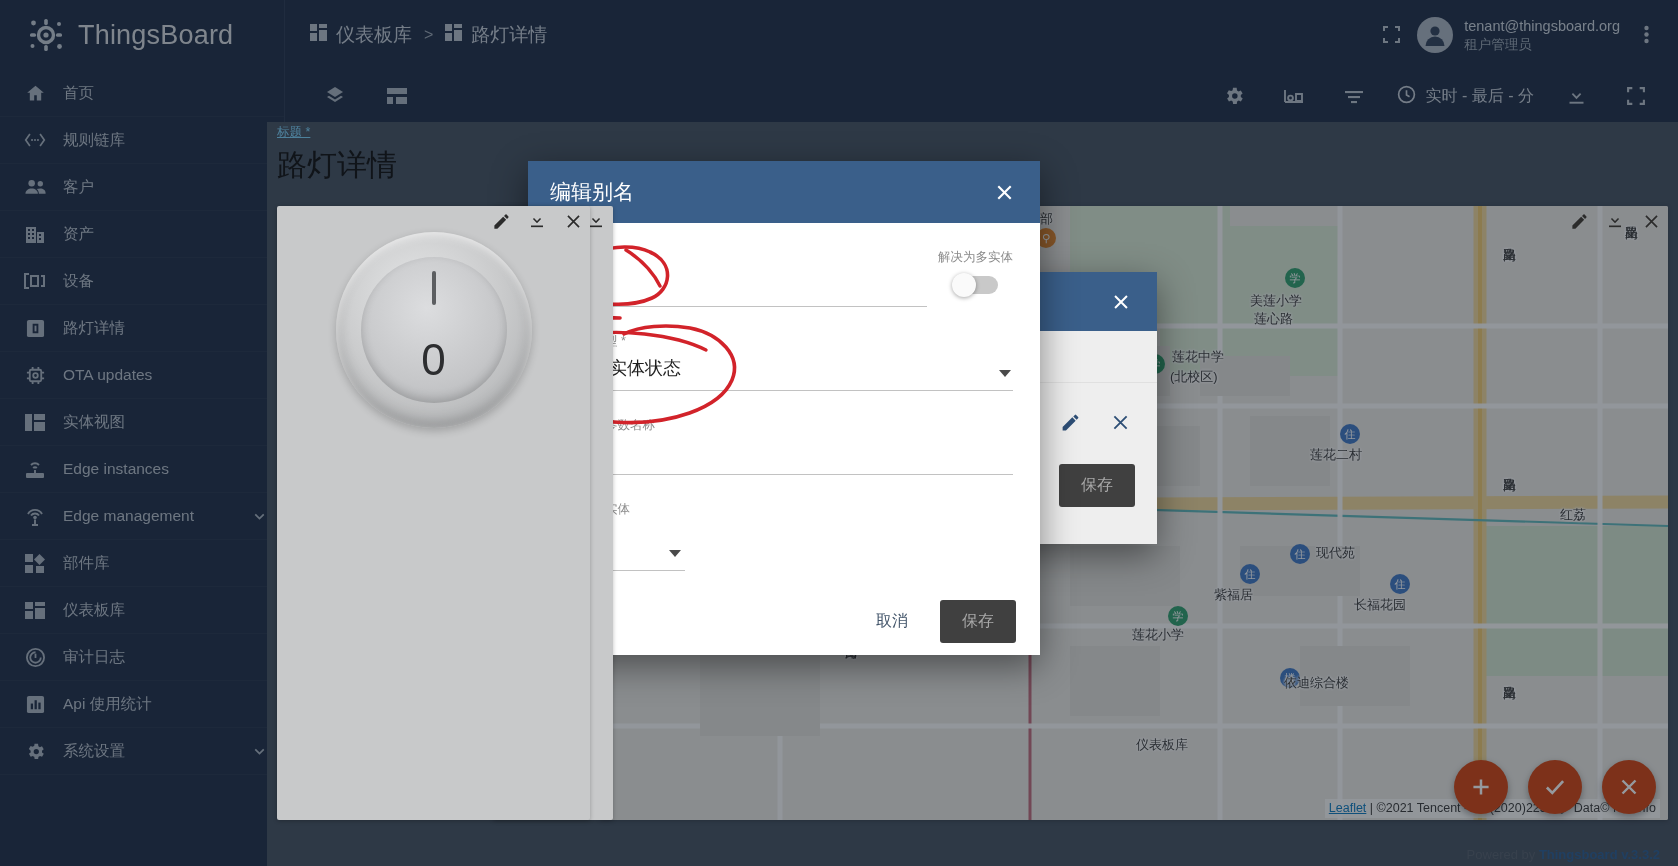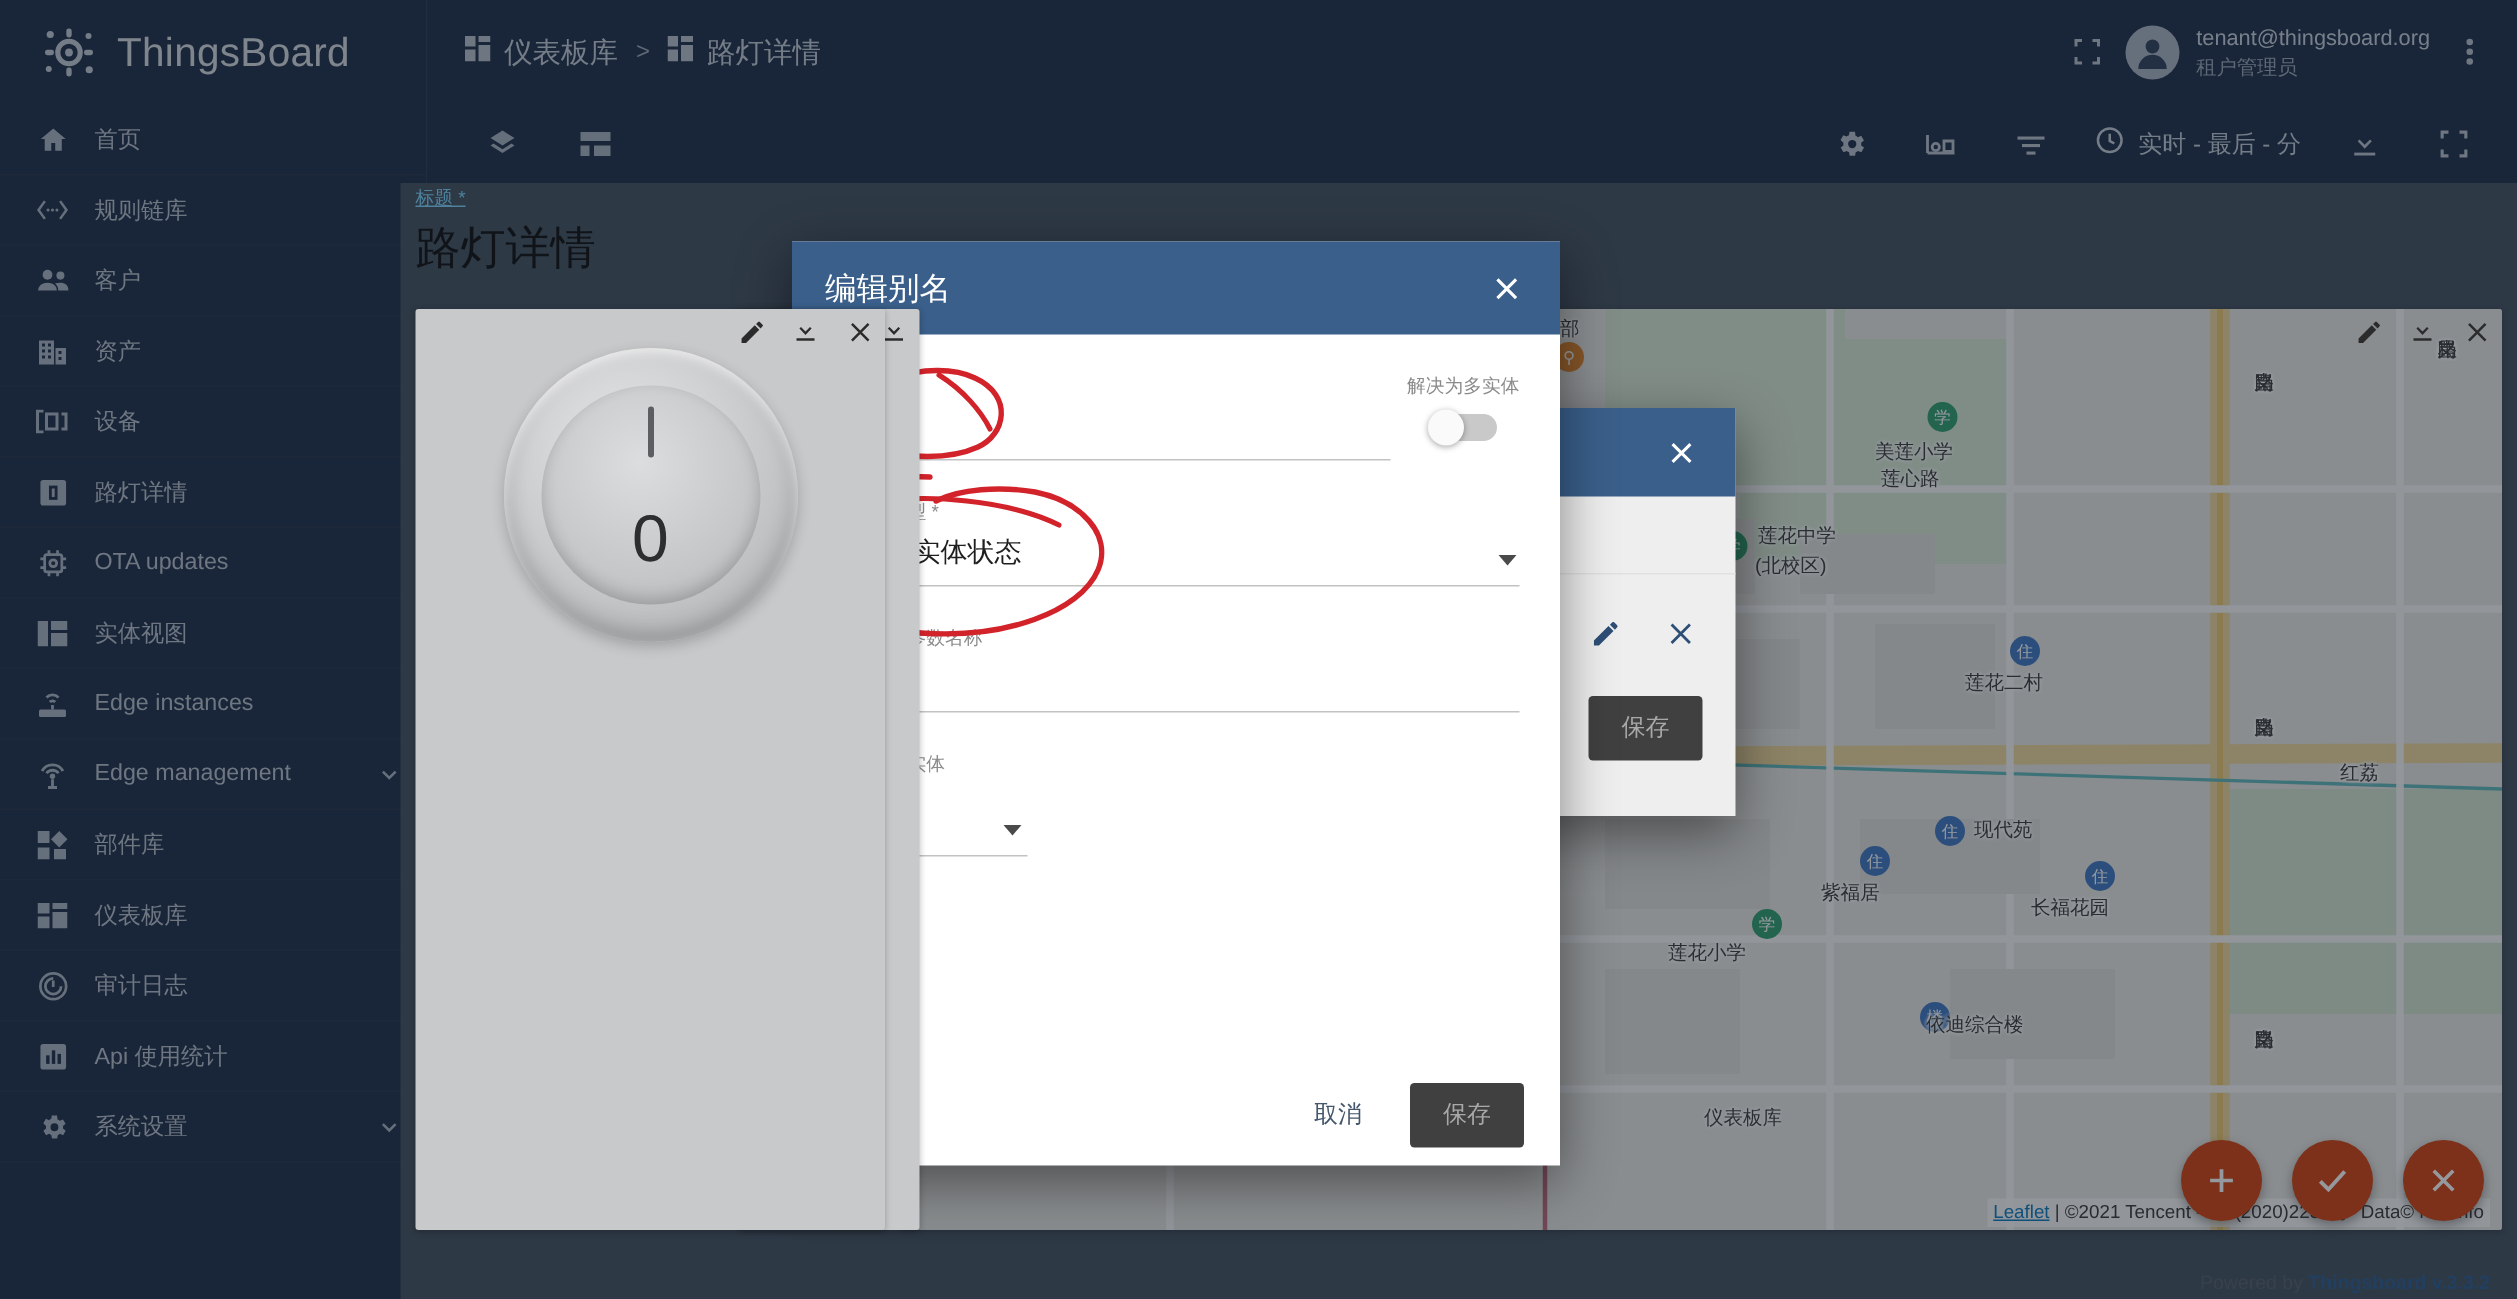--- a/index.html
+++ b/index.html
@@ -160,21 +160,21 @@
   .ea-field { flex: 1; background: #fafafa; border: 1px solid #e6e6e6; padding: 12px 16px 6px; }
   .ea-field .val { font-size: 17px; color: #222; }
   .ea-field .ul { height: 1px; background: #bdbdbd; margin-top: 10px; }
   .ea-rowbtn { width: 38px; height: 38px; display: flex; align-items: center; justify-content: center; color: #3a5f8a; cursor: pointer; }
   .ea-foot { display: flex; align-items: center; padding: 14px 22px; }
   .btn-primary { background: #3a5f8a; color: #fff; border: none; font-size: 15.5px; padding: 11px 20px; border-radius: 3px; cursor: pointer; font-family: inherit; }
   .btn-flat { background: none; border: none; color: #44566b; font-size: 16px; padding: 10px 18px; cursor: pointer; font-family: inherit; }
   .btn-disabled { background: #404040; border: none; color: #a8a8a8; font-size: 16px; padding: 11px 22px; border-radius: 3px; font-family: inherit; cursor: default; }
 
   
-  #dlg-edit-alias { left: 528px; top: 161px; width: 512px; height: 616px; }
+  #dlg-edit-alias { left: 528px; top: 161px; width: 512px; height: 494px; }
   .edit-body { padding: 26px 27px 0 27px; position: relative; }
   .field { position: relative; margin-bottom: 26px; }
   .field .lbl { font-size: 12.5px; color: #8b8b8b; margin-bottom: 6px; }
   .field .val { font-size: 18px; color: #1f1f1f; min-height: 25px; }
   .field .val.placeholder { color: #9b9b9b; }
   .field .underline { height: 1px; background: #c2c2c2; margin-top: 9px; }
   .field.short .underline { width: 130px; }
   .caret { position: absolute; right: 2px; bottom: 14px; width: 0; height: 0;
     border-left: 6px solid transparent; border-right: 6px solid transparent; border-top: 7px solid #4a4a4a; }
   .field.short .caret { left: 114px; right: auto; }
@@ -593,21 +593,21 @@
       <div class="map-label" style="left:443px;top:310px;">莲花村</div>
       <div class="map-poi" style="left:690px;top:338px;background:#3f77c4;">住</div>
       <div class="map-label" style="left:716px;top:338px;">现代苑</div>
       <div class="map-poi" style="left:420px;top:358px;background:#3f77c4;">楼</div>
       <div class="map-label" style="left:385px;top:378px;">中银大厦</div>
       <div class="map-poi" style="left:640px;top:358px;background:#3f77c4;">住</div>
       <div class="map-label" style="left:614px;top:380px;">紫福居</div>
       <div class="map-poi" style="left:790px;top:368px;background:#3f77c4;">住</div>
       <div class="map-label" style="left:754px;top:390px;">长福花园</div>
       <div class="map-poi" style="left:568px;top:400px;background:#2e9e6c;">学</div>
-      <div class="map-label" style="left:512px;top:420px;">莲花小学</div>
+      <div class="map-label" style="left:532px;top:420px;">莲花小学</div>
       <div class="map-poi" style="left:680px;top:462px;background:#3f77c4;">楼</div>
       <div class="map-label" style="left:684px;top:468px;">依迪综合楼</div>
       <div class="map-label" style="left:536px;top:530px;">仪表板库</div>
       <div class="map-label vert" style="left:900px;top:32px;">皇岗路</div>
       <div class="map-label vert" style="left:900px;top:262px;">皇岗路</div>
       <div class="map-label vert" style="left:900px;top:470px;">皇岗路</div>
       <div class="map-label" style="left:960px;top:300px;">红荔</div>
       <div class="map-label vert" style="left:242px;top:430px;">海田路</div>
       <div class="map-label vert" style="left:138px;top:374px;">程五路</div>
       <div class="map-label" style="left:320px;top:330px;">hnes</div>

